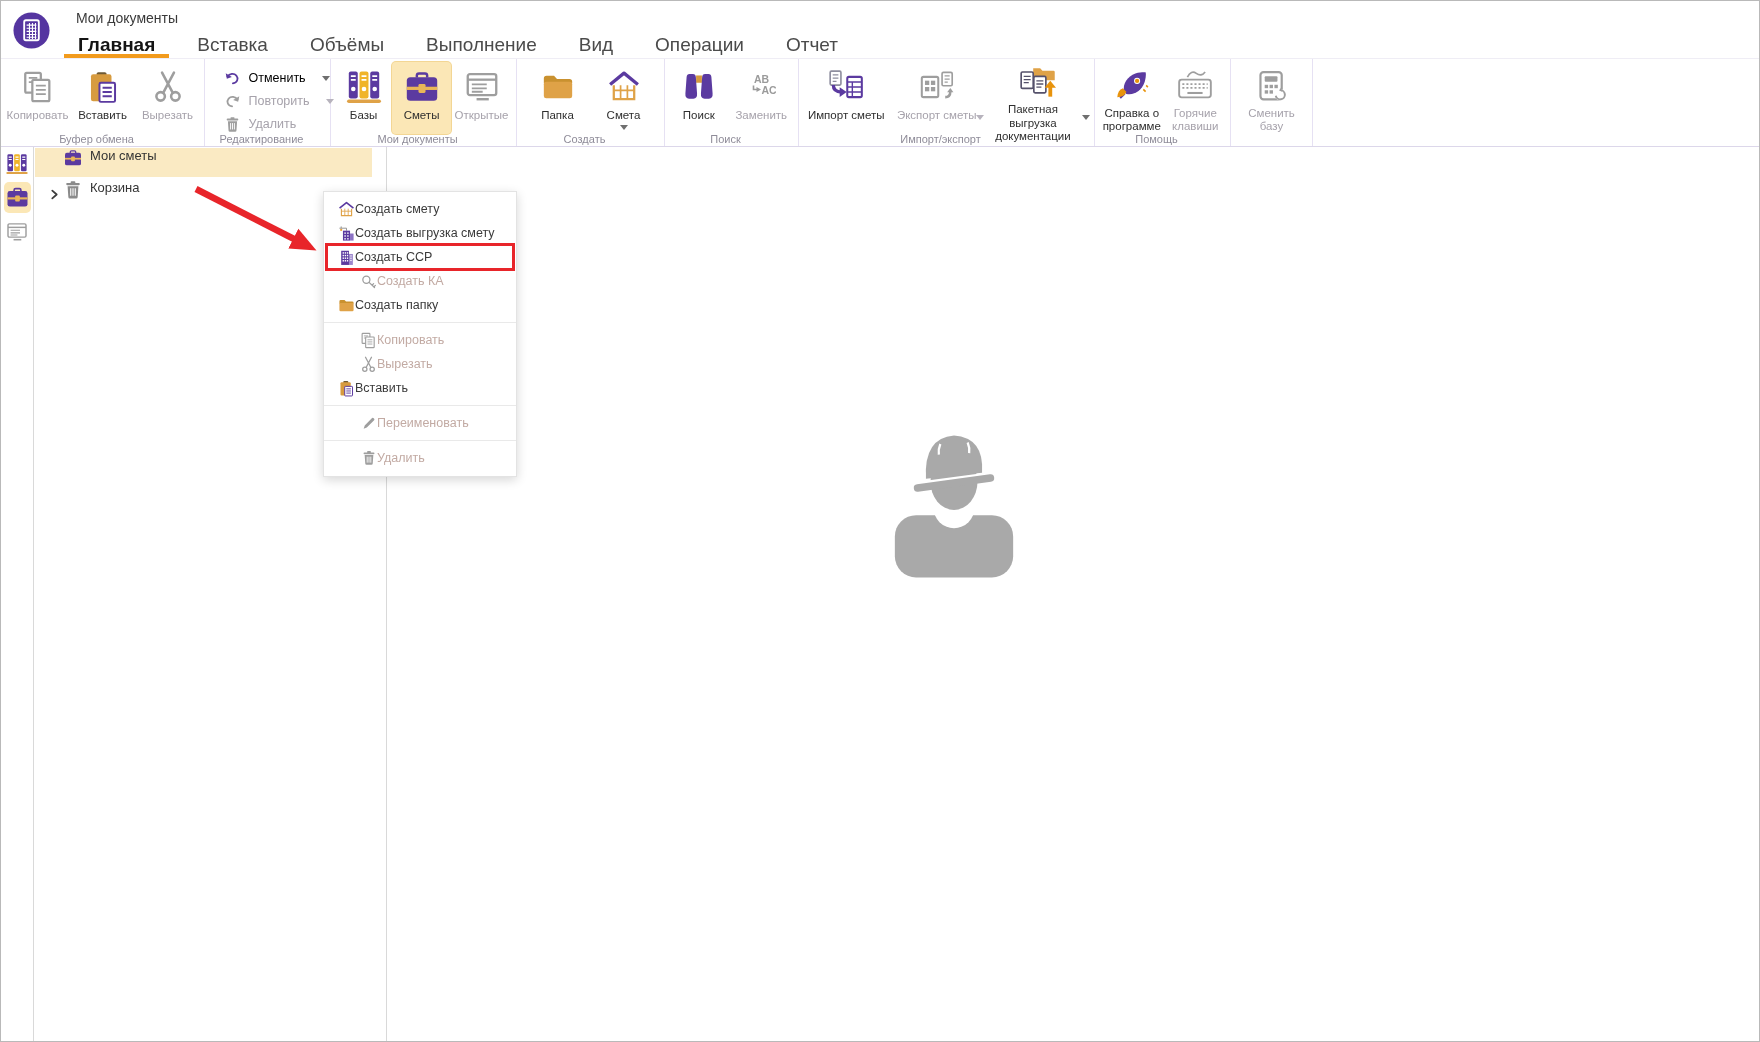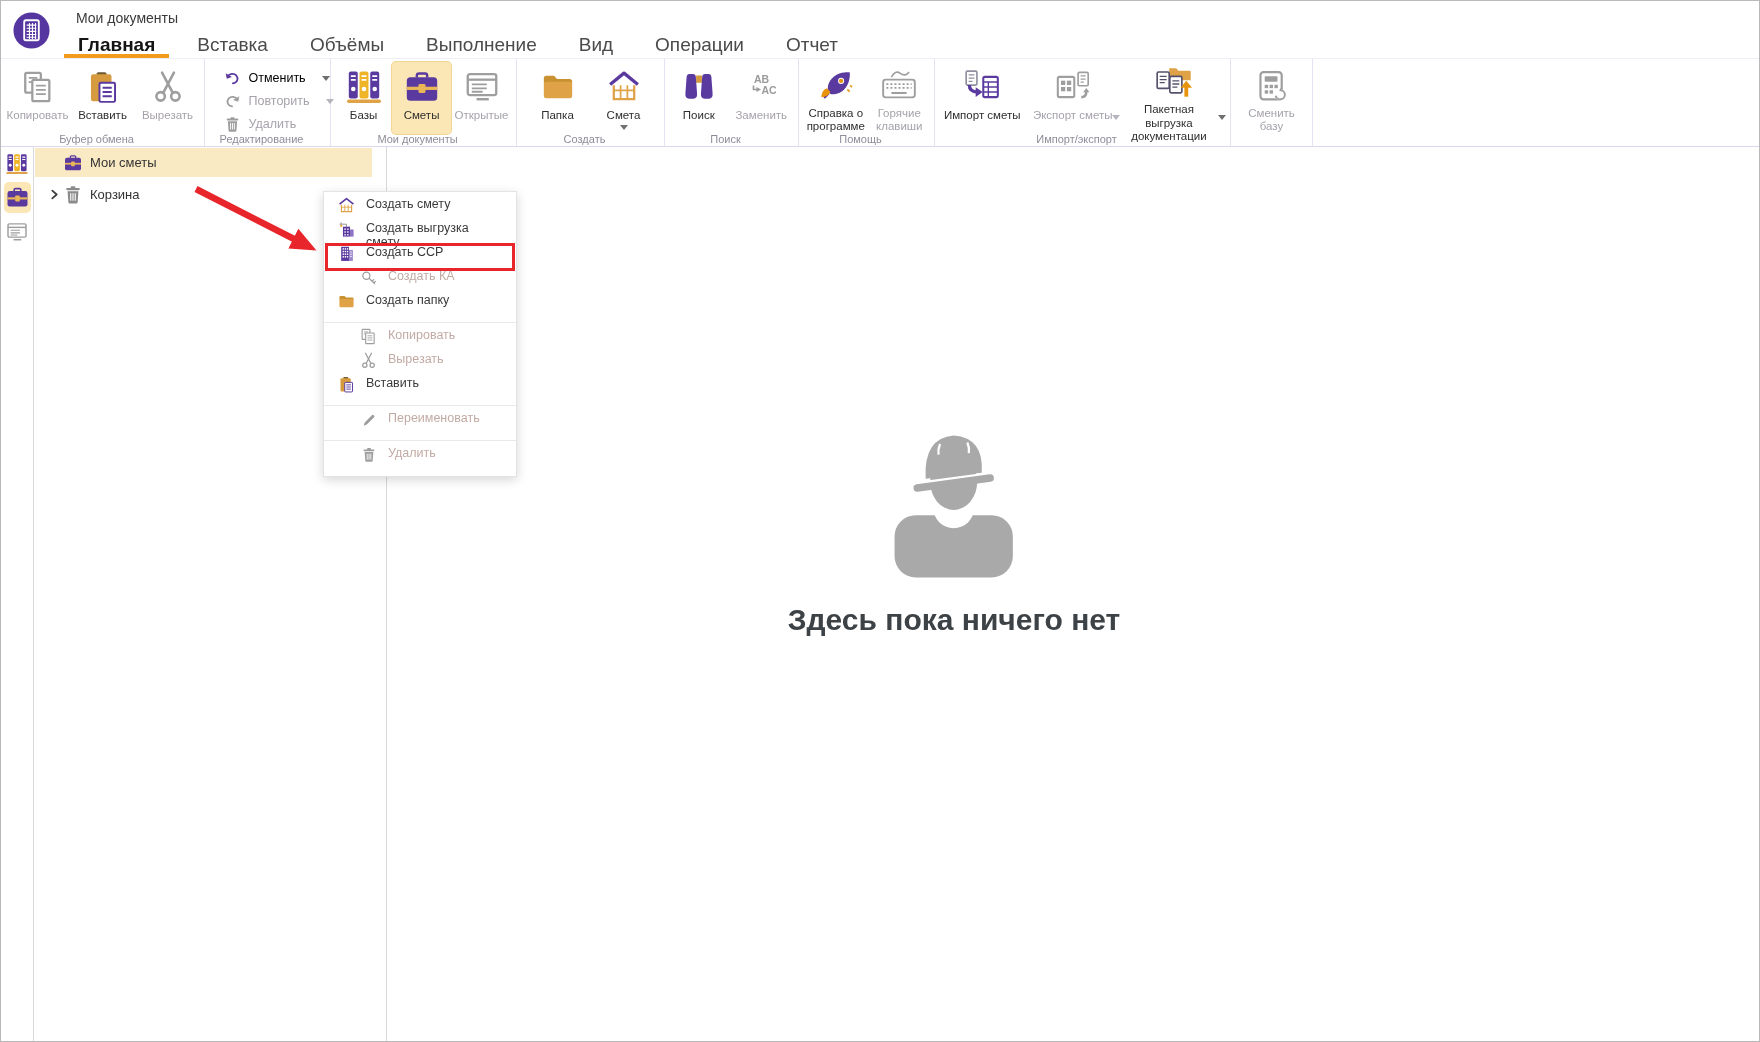--- a/index.html
+++ b/index.html
@@ -40,29 +40,29 @@
   .erow { display:flex; align-items:center; gap:8px; font-size:12.5px; color:#000000; height:18px; cursor:pointer; }
   .erow .eic { width:17px; height:17px; flex:none; }
   .erow.disabled { color:#a6a2ab; }
   .erow .sp { flex:1; }
 
   
   .sidebar { position:absolute; left:0; top:146px; bottom:0; width:33px; border-right:1px solid #d9d9d9; display:flex; flex-direction:column; align-items:center; padding-top:3px; gap:5px; background:#fff; }
   .sb-item { width:27px; height:27px; display:flex; align-items:center; justify-content:center; border-radius:5px; cursor:pointer; }
   .sb-item.selected { background:#fbe7b6; height:31px; }
   .tree { position:absolute; left:34px; top:146px; bottom:0; width:352px; border-right:1px solid #d9d9d9; background:#fff; padding-top:1px; }
-  .trow { height:29px; display:flex; align-items:center; font-size:13px; color:#333; cursor:pointer; }
+  .trow { height:29px; display:flex; font-size:13px; color:#333; cursor:pointer; }
   .trow.selected { background:#faeac3; margin-right:14px; }
   .texp { width:28px; padding-left:14px; color:#3c3c3c; font-size:11px; flex:none; display:flex; align-items:center; }
   .ticon { width:20px; height:20px; flex:none; margin-right:7px; }
   .trow + .trow { margin-top:3px; }
 
   
   .ctx { position:absolute; left:322px; top:190px; width:194px; background:#fff; border:1px solid #e3e3e3; box-shadow:0 3px 10px rgba(0,0,0,.16); padding:5px 0 6px; z-index:10; }
-  .mi { height:24px; display:flex; gap:11px; padding:0 14px; font-size:12.5px; color:#3a3a3a; cursor:pointer; position:relative; }
+  .mi { height:24px; display:flex; align-items:center; padding:0 14px; font-size:12.5px; color:#3a3a3a; cursor:pointer; position:relative; }
   .mi.disabled { color:#c2aaa3; cursor:default;padding-left:36px; }
   .mi .mic { width:17px; height:17px; flex:none; display:flex; align-items:center; justify-content:center; }
   .msep { height:1px; background:#e9e9e9; margin:5px 0; }
   .mi.redbox::after { content:""; position:absolute; left:1px; right:1px; top:-2px; bottom:-2px; border:3px solid #e8252a; pointer-events:none; }
 
   
   .arrow-svg { position:absolute; left:140px; top:175px; width:200px; height:95px; z-index:12; pointer-events:none; }
 
   
   .empty { position:absolute; left:953px; top:402px; transform:translateX(-50%); text-align:center; z-index:1; }
@@ -399,68 +399,68 @@
             <path d="M7.5 13.5 v4 h3.5" fill="none" stroke="#9b9b9b" stroke-width="1.6"></path>
             <path d="M10.5 15 l4.5 2.5 -4.5 2.5 z" fill="#9b9b9b"></path>
             <text x="15.5" y="21.5" font-size="10.5" font-weight="bold" fill="#9b9b9b">AC</text>
           </svg>
         </div>
         <div class="rlabel">Заменить</div>
       </div>
       <div class="rgroup-label">Поиск</div>
     </div>
 
+    <div class="rgroup" style="width:296px">
+      <div class="rbtn" style="width:88px">
+        <div class="ric">
+            <svg class="icon38">
+              <use href="#i-import"></use>
+            </svg>
+          </div>
+        <div class="rlabel">Импорт сметы</div>
+      </div>
+      <div class="rbtn disabled" style="width:96px">
+        <div class="ric">
+            <svg class="icon38 gray">
+              <use href="#i-export"></use>
+            </svg>
+          </div>
+        <div class="rlabel">Экспорт сметы</div>
+        <span class="chev-down dis chev-abs"></span>
+      </div>
+      <div class="rbtn" style="width:108px">
+        <div class="ric">
+            <svg class="icon38">
+              <use href="#i-batch"></use>
+            </svg>
+          </div>
+        <div class="rlabel" style="padding-right:8px">Пакетная выгрузка документации</div>
+        <span class="chev-down chev-abs"></span>
+      </div>
+      <div class="rgroup-label">Импорт/экспорт</div>
+    </div>
+
     <div class="rgroup" style="width:136px">
       <div class="rbtn" style="width:66px">
         <div class="ric">
             <svg class="icon34">
               <use href="#i-rocket"></use>
             </svg>
           </div>
         <div class="rlabel">Справка о программе</div>
       </div>
       <div class="rbtn disabled" style="width:62px">
         <div class="ric">
             <svg class="icon38 gray">
               <use href="#i-kbd"></use>
             </svg>
           </div>
         <div class="rlabel">Горячие клавиши</div>
       </div>
       <div class="rgroup-label">Помощь</div>
-    </div>
-
-    <div class="rgroup" style="width:296px">
-      <div class="rbtn" style="width:88px">
-        <div class="ric">
-            <svg class="icon38">
-              <use href="#i-import"></use>
-            </svg>
-          </div>
-        <div class="rlabel">Импорт сметы</div>
-      </div>
-      <div class="rbtn disabled" style="width:96px">
-        <div class="ric">
-            <svg class="icon38 gray">
-              <use href="#i-export"></use>
-            </svg>
-          </div>
-        <div class="rlabel">Экспорт сметы</div>
-        <span class="chev-down dis chev-abs"></span>
-      </div>
-      <div class="rbtn" style="width:108px">
-        <div class="ric">
-            <svg class="icon38">
-              <use href="#i-batch"></use>
-            </svg>
-          </div>
-        <div class="rlabel" style="padding-right:8px">Пакетная выгрузка документации</div>
-        <span class="chev-down chev-abs"></span>
-      </div>
-      <div class="rgroup-label">Импорт/экспорт</div>
     </div>
 
     <div class="rgroup" style="width:82px">
       <div class="rbtn disabled" style="width:70px">
         <div class="ric">
             <svg class="icon34 gray">
               <use href="#i-calc"></use>
             </svg>
           </div>
         <div class="rlabel">Сменить базу</div>
@@ -512,21 +512,20 @@
   <div class="empty">
     <svg width="152" height="182" viewBox="0 0 200 240">
       <rect x="22" y="148" width="156" height="82" rx="28" fill="#a9a9a9"></rect>
       <circle cx="100" cy="138" r="27" fill="#fff"></circle>
       <ellipse cx="100" cy="104" rx="31" ry="37" fill="#a9a9a9"></ellipse>
       <path d="M63 100 Q60 46 100 43 Q140 46 137 92 Z" fill="#a9a9a9"></path>
       <path d="M58 106 L142 95" stroke="#fff" stroke-width="6" fill="none"></path>
       <path d="M52 112 L148 99" stroke="#a9a9a9" stroke-width="10" stroke-linecap="round" fill="none"></path>
       <path d="M82 54 q-3 7 -2 14 M118 52 q3 7 2 14" stroke="#fff" stroke-width="3" fill="none"></path>
     </svg>
-    <div class="empty-msg">Здесь пока ничего нет</div>
   </div>
 
   <div class="ctx">
     <div class="mi">
       <span class="mic">
           <svg style="width:17px;height:17px">
             <use href="#i-house"></use>
           </svg>
         </span>
       <span>Создать смету</span>

